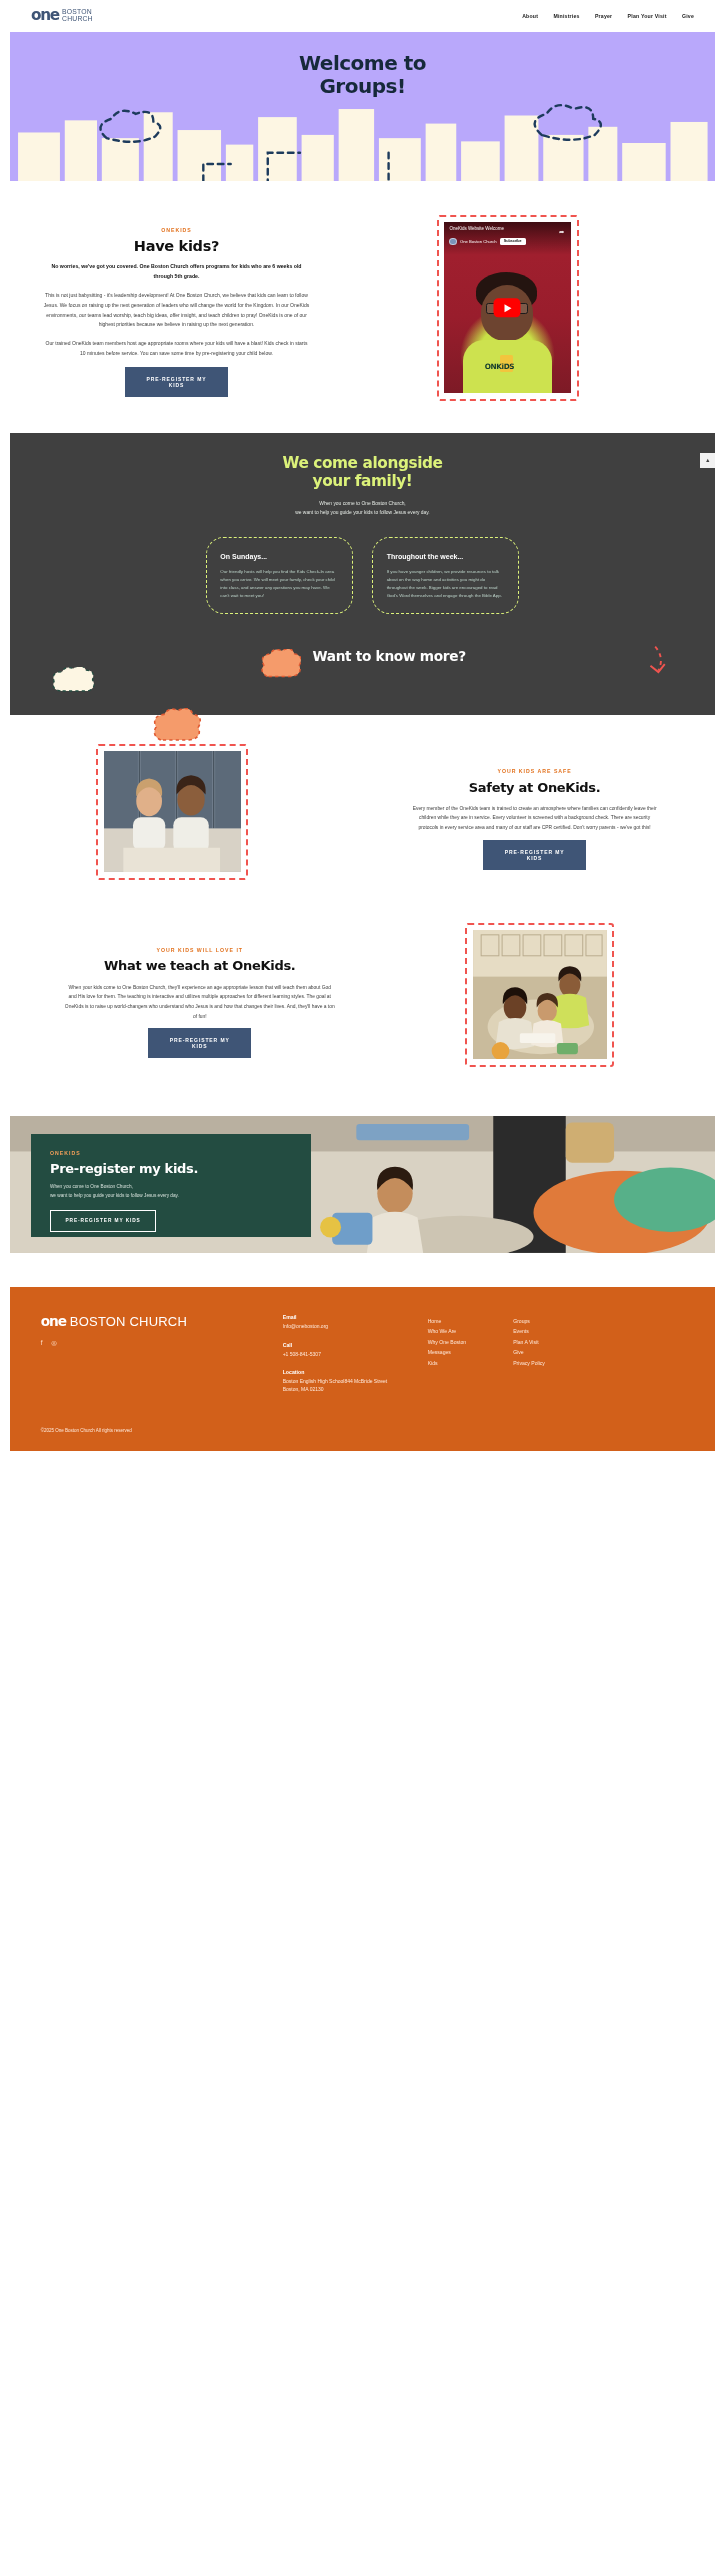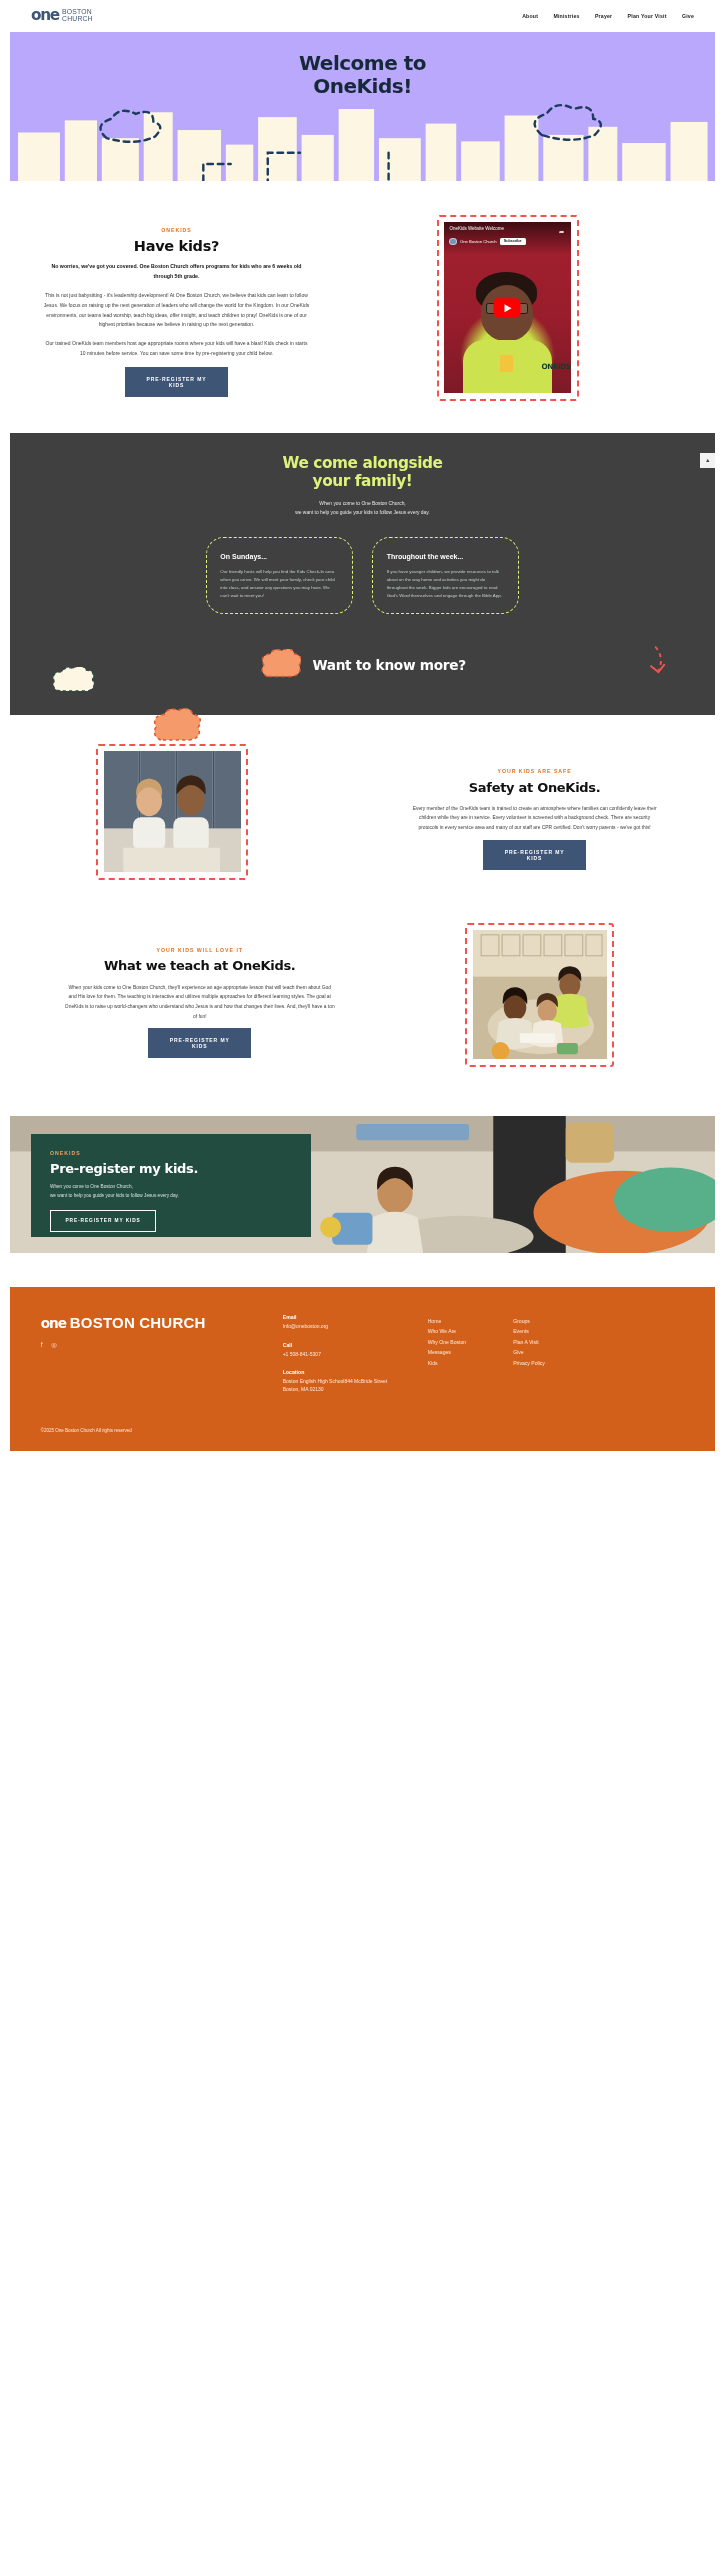--- a/index.html
+++ b/index.html
@@ -53,21 +53,21 @@
      radial-gradient(ellipse 60% 45% at 50% 78%, #c8e046 0 38%, rgba(200,224,70,0) 62%),
      radial-gradient(ellipse 26% 20% at 50% 47%, #5b3323 0 60%, rgba(91,51,35,0) 75%),
      linear-gradient(180deg,#a3202f 0%,#991d2c 55%,#7d1a26 100%);}
   .vid-head{position:absolute;left:37px;top:63px;width:52px;height:56px;border-radius:50% 50% 45% 45%;background:#6d4430;}
   .vid-hair{position:absolute;left:32px;top:50px;width:61px;height:39px;border-radius:50% 50% 40% 40%;background:#241410;}
   .vid-glass{position:absolute;left:42px;top:81px;width:42px;height:10.5px;}
   .vid-glass span{position:absolute;top:0;width:17px;height:10.5px;border:1.3px solid #1b1b1b;border-radius:2.4px;background:rgba(255,255,255,.12);}
   .vid-glass span:first-child{left:0;}
   .vid-glass span:last-child{right:0;}
   .vid-shirt{position:absolute;left:19.3px;bottom:0;width:89px;height:53px;border-radius:21px 21px 0 0;background:#cde24f;}
-  .vid-shirt-txt{position:absolute;left:0;right:0;bottom:22.6px;text-align:right;font-size:7.3px;font-weight:800;color:#153d2e;letter-spacing:-0.4px;font-family:"DejaVu Sans",sans-serif;padding-left:41px;}
+  .vid-shirt-txt{position:absolute;left:0;right:0;bottom:22.6px;text-align:left;font-size:7.3px;font-weight:800;color:#153d2e;letter-spacing:-0.4px;font-family:"DejaVu Sans",sans-serif;padding-left:41px;}
   .vid-lanyard{position:absolute;left:56px;bottom:21px;width:13px;height:17.7px;background:#f2c53d;border-radius:1.6px;}
   .yt-top{position:absolute;top:0;left:0;right:0;padding:4.8px 5.6px 9.7px 5.6px;
      background:linear-gradient(180deg,rgba(0,0,0,.62) 0%,rgba(0,0,0,0) 100%);z-index:3;}
   .yt-title{color:#fff;font-size:4.5px;line-height:1.1;}
   .yt-row{display:flex;align-items:center;gap:3.2px;margin-top:5.6px;}
   .yt-avatar{width:7.3px;height:7.3px;border-radius:50%;background:#7a93b8;border:0.4px solid rgba(255,255,255,.5);}
   .yt-chan{color:#fff;font-size:4.2px;}
   .yt-sub{background:#fff;color:#111;font-size:3.7px;font-weight:600;padding:1.6px 4px;border-radius:1.6px;}
   .yt-share{position:absolute;right:6.4px;top:5.6px;color:#fff;font-size:6.4px;z-index:4;}
   .yt-play{position:absolute;left:50%;top:50%;transform:translate(-50%,-50%);
@@ -77,21 +77,21 @@
   
   .green{margin:0 9.7px;background:#404040;padding:22.6px 0 32px 0;position:relative;overflow:hidden;}
   .green h2{text-align:center;color:#dcf27a;font-size:15.3px;line-height:1.16;font-weight:800;letter-spacing:-0.4px;font-family:"DejaVu Sans",sans-serif;}
   .green-sub{text-align:center;color:#e6ebe6;font-size:4.9px;line-height:1.8;margin-top:8.9px;}
   .bubbles{display:flex;justify-content:center;gap:19.3px;margin-top:20px;padding:0 56px;}
   .bubble{position:relative;width:147px;min-height:77px;padding:16px 14.5px 13px 14.5px;}
   .bubble .bb{position:absolute;inset:0;border:1.9px dashed #dcf27a;border-radius:17.7px;}
   .bubble h3{position:relative;color:#ffffff;font-size:7px;font-weight:700;margin-bottom:7.3px;}
   .bubble p{position:relative;color:#bcd3c9;font-size:4.4px;line-height:1.85;}
   .cloud-left{position:absolute;left:39px;top:234px;width:47px;height:32px;z-index:3;}
-  .want{display:flex;align-items:center;justify-content:center;gap:11.3px;margin-top:35px;position:relative;}
+  .want{display:flex;justify-content:center;gap:11.3px;margin-top:35px;position:relative;}
   .want h2{color:#fff;font-size:13.7px;font-weight:800;letter-spacing:-0.3px;font-family:"DejaVu Sans",sans-serif;}
   .blob{width:42px;height:34px;}
   .arrow-r{position:absolute;right:47px;top:-4.8px;width:24px;height:35px;}
   .scrolltop{position:absolute;right:0;top:20px;width:15.3px;height:15.3px;background:#f2f2f2;display:flex;align-items:center;justify-content:center;font-size:5.6px;color:#444;}
 
   
   .safety{display:flex;align-items:flex-start;padding:24px 0 16px 0;gap:48px;}
   .safety-left{width:371px;display:flex;justify-content:center;padding-top:4.8px;position:relative;}
   .photo-wrap{position:relative;padding:7.3px;}
   .photo{width:137px;height:121px;overflow:hidden;position:relative;background:#9aa7b4;}
@@ -116,21 +116,21 @@
   .prereg-card h2{color:#fff;font-size:13px;font-weight:700;letter-spacing:-0.3px;margin-bottom:7.3px;font-family:"DejaVu Sans",sans-serif;}
   .prereg-card p{color:#d7e2dc;font-size:4.7px;line-height:1.85;margin-bottom:9.7px;}
   .btn-outline{display:inline-block;border:1px solid #ffffff;color:#fff;background:transparent;
      font-size:4.8px;font-weight:700;letter-spacing:0.9px;padding:7.3px 14.5px;cursor:pointer;}
 
   
   .footer{margin:34px 9.7px 0 9.7px;background:#d2601a;padding:27px 31px 24px 31px;display:flex;}
   .f-brand{width:242px;}
   .f-logo{display:flex;align-items:baseline;gap:4px;}
   .f-logo-mark{font-size:13.7px;font-weight:800;letter-spacing:-1.1px;color:#fff;font-family:"DejaVu Sans",sans-serif;line-height:1;}
-  .f-logo-txt{font-size:15px;color:#fff;letter-spacing:0.2px;font-weight:700;}
+  .f-logo-txt{font-size:13px;color:#fff;letter-spacing:0.2px;font-weight:400;}
   .f-social{display:flex;gap:8.9px;margin-top:9.7px;}
   .f-social span{color:#ffe3cf;font-size:6.4px;}
   .f-contact{width:145px;}
   .f-h{color:#fff;font-size:5.2px;font-weight:700;margin-bottom:3.2px;}
   .f-v{color:#ffe9db;font-size:5px;line-height:1.55;margin-bottom:10.5px;}
   .f-links{display:flex;gap:47px;padding-top:1.6px;}
   .f-links a{display:block;color:#ffe9db;font-size:5.1px;text-decoration:none;line-height:2.05;}
   .copyright{margin:0 9.7px;background:#d2601a;padding:0 31px 17.7px 31px;color:#ffe9db;font-size:4.5px;}
 </style>
 </head>
@@ -150,21 +150,21 @@
       <a href="#">About</a>
       <a href="#">Ministries</a>
       <a href="#">Prayer</a>
       <a href="#">Plan Your Visit</a>
       <a href="#">Give</a>
     </div>
   </div>
 
   <div class="hero">
     <h1 style="white-space:pre-line">Welcome to
-OneKids!</h1>
+Groups!</h1>
     <svg class="skyline" viewBox="0 0 876 115" preserveAspectRatio="none">
       <g fill="#fdf6e3">
         <rect x="10" y="55" width="52" height="60"></rect>
         <rect x="68" y="40" width="40" height="75"></rect>
         <rect x="114" y="62" width="46" height="53"></rect>
         <rect x="166" y="30" width="36" height="85"></rect>
         <rect x="208" y="52" width="54" height="63"></rect>
         <rect x="268" y="70" width="34" height="45"></rect>
         <rect x="308" y="36" width="48" height="79"></rect>
         <rect x="362" y="58" width="40" height="57"></rect>

